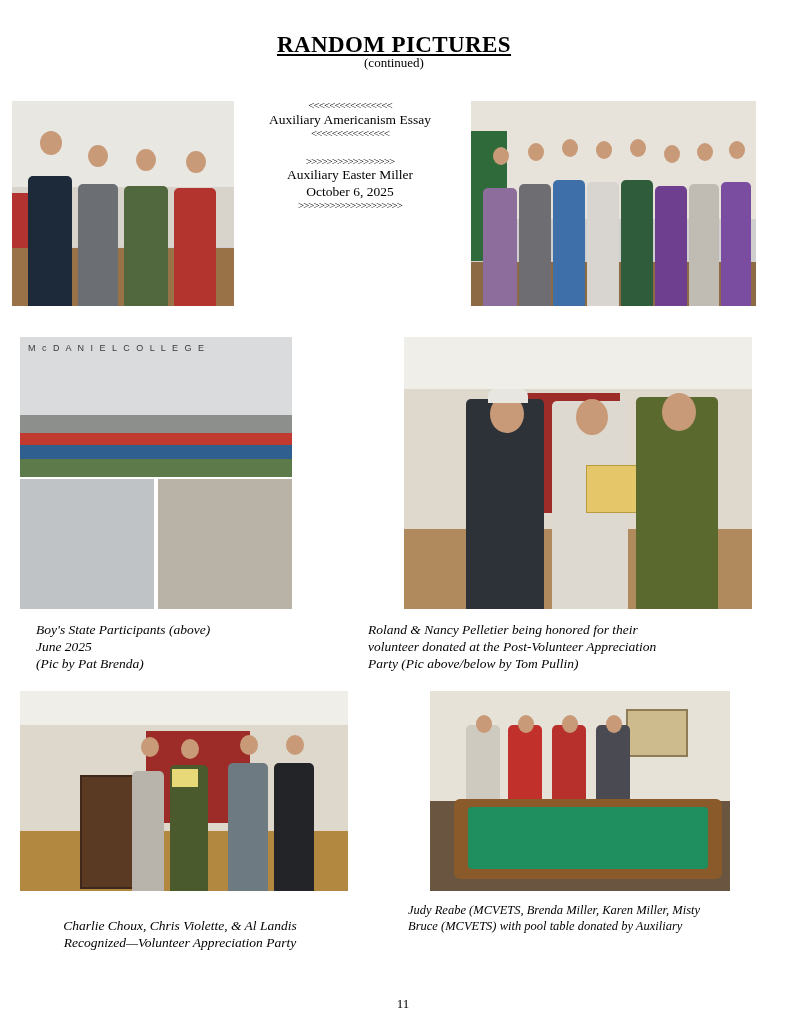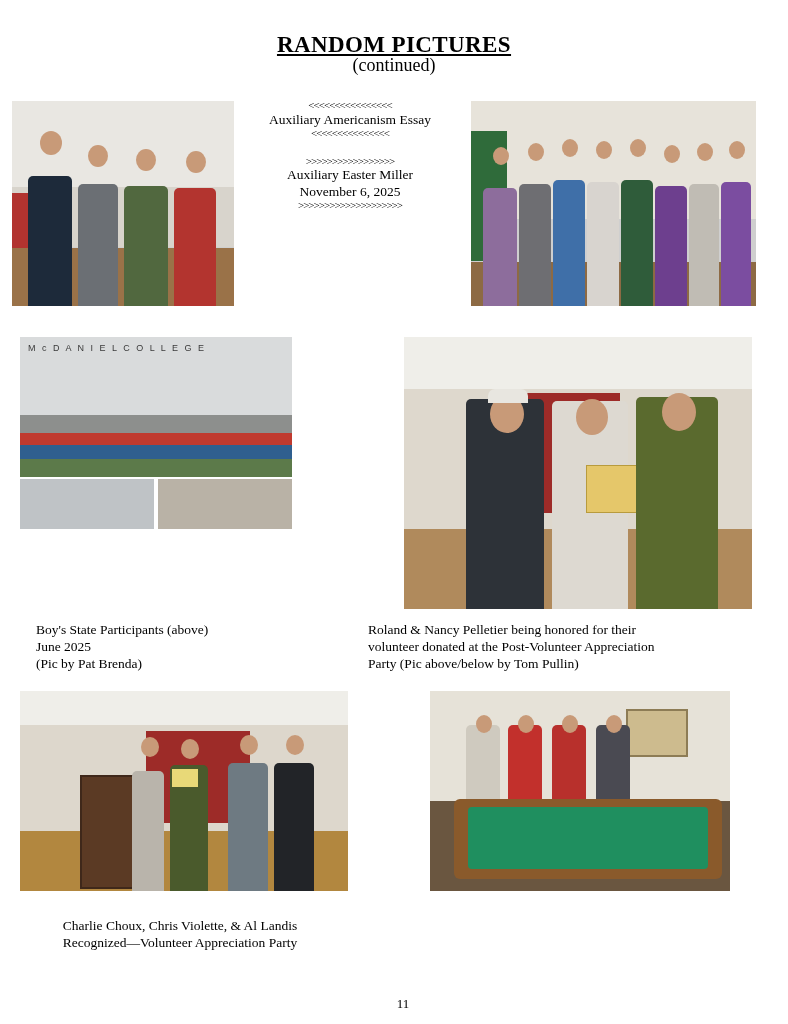--- a/index.html
+++ b/index.html
@@ -35,21 +35,21 @@
   }
   .title span {
     text-decoration: underline;
   }
   .subtitle {
     position: absolute;
     top: 55px;
     left: 0;
     width: 788px;
     text-align: center;
-    font-size: 18px;
+    font-size: 13px;
   }
 
   
   .mid-block {
     position: absolute;
     left: 245px;
     top: 100px;
     width: 210px;
     text-align: center;
     font-size: 13.5px;
@@ -90,21 +90,21 @@
   #photo-essay .floorw { position:absolute; left:0; right:0; bottom:0; height:58px; background:#9a7248; }
 
   
   #photo-easter { left: 471px; top: 101px; width: 285px; height: 205px; }
   #photo-easter .wall { position:absolute; left:0; right:0; top:0; height:118px; background:#e7e3da; }
   #photo-easter .ceil { position:absolute; left:0; right:0; top:0; height:26px; background:#cfcabf; }
   #photo-easter .floorw { position:absolute; left:0; right:0; bottom:0; height:44px; background:#8d6a44; }
   #photo-easter .green { position:absolute; left:0; top:30px; width:36px; height:130px; background:#2f6b3a; }
 
   
-  #photo-boysstate { left: 20px; top: 337px; width: 272px; height: 192px; background:#fff; }
+  #photo-boysstate { left: 20px; top: 337px; width: 272px; height: 272px; background:#fff; }
   #photo-boysstate .top { position:absolute; left:0; top:0; width:272px; height:140px; background:#cdd2d6; overflow:hidden; }
   #photo-boysstate .bldg { position:absolute; left:0; top:0; width:272px; height:78px; background:#d9dbdc; }
   #photo-boysstate .band { position:absolute; left:0; top:78px; width:272px; height:40px; background:#8d8f8d; }
   #photo-boysstate .grass { position:absolute; left:0; bottom:0; height:22px; width:272px; background:#5c7a4a; }
   #photo-boysstate .bl { position:absolute; left:0; top:142px; width:134px; height:130px; background:#bfc3c6; }
   #photo-boysstate .br { position:absolute; left:138px; top:142px; width:134px; height:130px; background:#b9b2a6; }
 
   
   #photo-pelletier { left: 404px; top: 337px; width: 348px; height: 272px; }
   #photo-pelletier .ceil { position:absolute; left:0; right:0; top:0; height:52px; background:#efeee9; }
@@ -126,20 +126,21 @@
   #photo-pool .win { position:absolute; left:196px; top:18px; width:58px; height:44px; background:#cdbb8e; border:2px solid #8d7c55; }
   #photo-pool .floorw { position:absolute; left:0; right:0; bottom:0; height:90px; background:#6a5640; }
   #photo-pool .table { position:absolute; left:24px; top:108px; width:268px; height:80px; background:#8a5a2b; border-radius:6px; }
   #photo-pool .felt { position:absolute; left:14px; top:8px; right:14px; bottom:10px; background:#1f8f5f; border-radius:4px; }
 
   
   .cap {
     position: absolute;
     font-size: 13.5px;
     line-height: 1.25;
+    font-style: italic;
   }
   #cap-boysstate { left: 36px; top: 622px; width: 250px; }
   #cap-pelletier { left: 368px; top: 622px; width: 360px; }
   #cap-podium { left: 10px; top: 918px; width: 340px; text-align: center; }
   #cap-pool { left: 408px; top: 903px; width: 350px; font-size: 12.5px; }
 
   .page-number {
     position: absolute;
     left: 9px;
     top: 996px;
@@ -172,21 +173,21 @@
     <div class="head" style="left:174px; top:50px; width:20px; height:22px;"></div>
   </div>
 
   <div class="mid-block">
     <div class="chev">&lt;&lt;&lt;&lt;&lt;&lt;&lt;&lt;&lt;&lt;&lt;&lt;&lt;&lt;&lt;&lt;</div>
     <div>Auxiliary Americanism Essay</div>
     <div class="chev">&lt;&lt;&lt;&lt;&lt;&lt;&lt;&lt;&lt;&lt;&lt;&lt;&lt;&lt;&lt;</div>
     <div class="gap"></div>
     <div class="chev">&gt;&gt;&gt;&gt;&gt;&gt;&gt;&gt;&gt;&gt;&gt;&gt;&gt;&gt;&gt;&gt;&gt;</div>
     <div>Auxiliary Easter Miller</div>
-    <div>November 6, 2025</div>
+    <div>October 6, 2025</div>
     <div class="chev">&gt;&gt;&gt;&gt;&gt;&gt;&gt;&gt;&gt;&gt;&gt;&gt;&gt;&gt;&gt;&gt;&gt;&gt;&gt;&gt;</div>
   </div>
 
   <div class="photo" id="photo-easter">
     <div class="ceil"></div>
     <div class="wall"></div>
     <div class="green"></div>
     <div class="floorw"></div>
     <div class="fig" style="left:12px; width:34px; height:118px; background:#8d6d9c;"></div>
     <div class="head" style="left:22px; top:46px; width:16px; height:18px;"></div>
@@ -278,16 +279,20 @@
     <div class="table">
         <div class="felt"></div>
       </div>
   </div>
 
   <div class="cap" id="cap-podium">
     <div>Charlie Choux, Chris Violette, &amp; Al Landis</div>
     <div>Recognized—Volunteer Appreciation Party</div>
   </div>
 
+  <div class="cap" id="cap-pool">
+    <div>Judy Reabe (MCVETS, Brenda Miller, Karen Miller, Misty</div>
+    <div>Bruce (MCVETS)  with pool table donated by Auxiliary</div>
+  </div>
 
   <div class="page-number">11</div>
 
 </div>
 
 </body></html>

